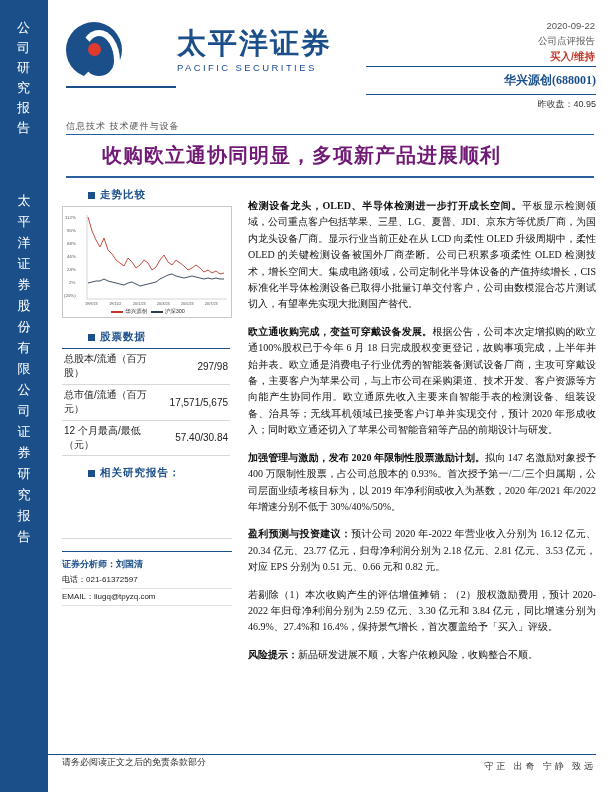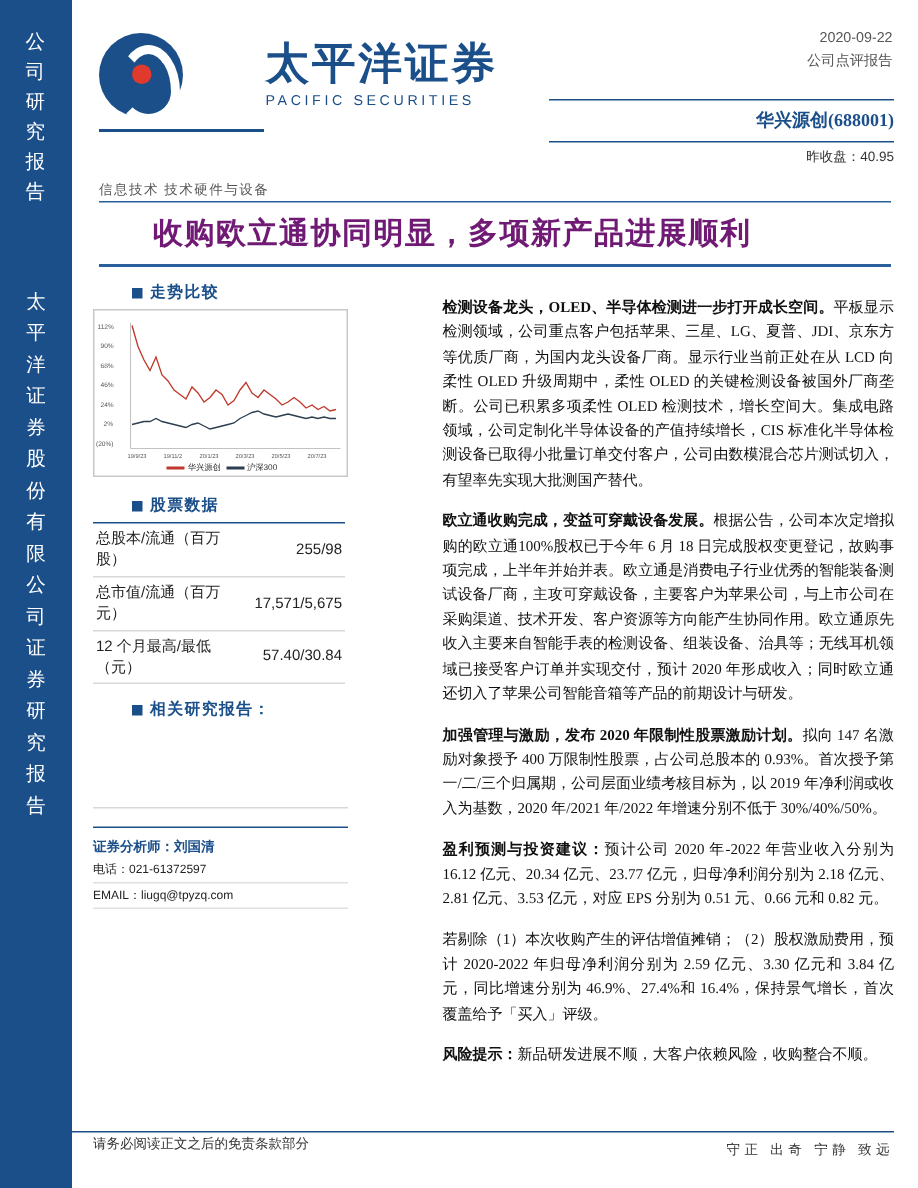--- a/index.html
+++ b/index.html
@@ -125,21 +125,21 @@
   .rel-box{margin-top:10px;}
   .rel-lines{height:54px;border-bottom:1px solid #d8d8d8;}
 
   .analyst{margin-top:12px;font-size:8px;line-height:16px;color:#222;
            font-family:"Liberation Sans", sans-serif;}
   .analyst .nm{font-weight:bold;color:#1b4f8a;font-size:9px;border-top:1px solid #1b4f8a;padding-top:4px;display:block;}
   .analyst .ln{display:block;border-bottom:1px solid #e0e0e0;}
 
   
   .rcol{position:absolute;left:248px;top:188px;width:348px;}
-  .para{margin-bottom:11px;font-size:10px;line-height:16.4px;text-align:justify;color:#111;margin-left:47px;}
+  .para{margin-bottom:11px;font-size:10px;line-height:16.4px;text-align:justify;color:#111;}
   .para b{font-weight:bold;}
   .lead{font-weight:bold;color:#111;}
 
   
   .foot-rule{position:absolute;left:48px;top:754px;width:548px;height:1px;background:#1b4f8a;}
   .foot-left{position:absolute;left:62px;top:756px;font-size:9px;color:#333;}
   .foot-right{position:absolute;right:16px;top:760px;font-size:9px;color:#333;letter-spacing:3px;}
   .rail-bottom{position:absolute;left:0;top:700px;width:48px;height:92px;background:#1b4f8a;}
 </style>
 </head>
@@ -186,20 +186,21 @@
       <div class="logo-text">
         <div class="logo-cn">太平洋证券</div>
         <div class="logo-en">PACIFIC SECURITIES</div>
       </div>
     </div>
     <div class="logo-rule"></div>
 
     <div class="hdr-right">
       <div class="date">2020-09-22</div>
       <div class="rpt">公司点评报告</div>
+      <div class="rating">买入/维持</div>
     </div>
     <div class="hdr-sep"></div>
     <div class="hdr-stock">华兴源创(688001)</div>
     <div class="hdr-sep2"></div>
     <div class="hdr-price">
       <span>昨收盘：</span><span>40.95</span>
     </div>
   </div>
 
   <div class="breadcrumb">信息技术   技术硬件与设备</div>
@@ -249,21 +250,21 @@
 
     <div class="sec-h" style="margin-top:12px">
       <span class="sq"></span>
       <span class="tx">股票数据</span>
     </div>
 
     <table class="tbl">
       <tbody>
           <tr>
         <td>总股本/流通（百万股）</td>
-        <td class="v">255/98</td>
+        <td class="v">297/98</td>
       </tr>
       <tr>
         <td>总市值/流通（百万元）</td>
         <td class="v">17,571/5,675</td>
       </tr>
       <tr>
         <td>12 个月最高/最低（元）</td>
         <td class="v">57.40/30.84</td>
       </tr>
     </tbody>

